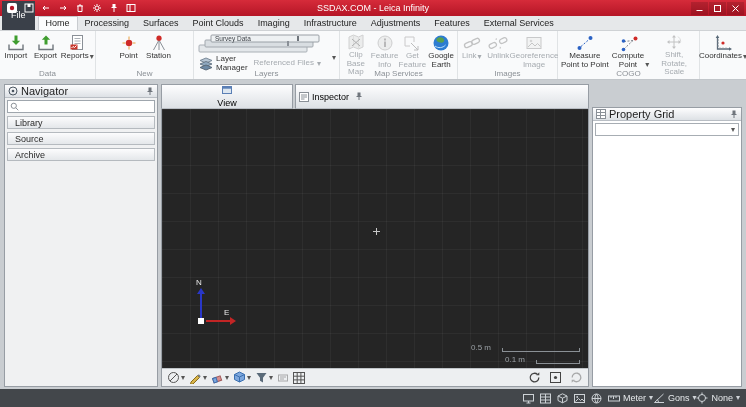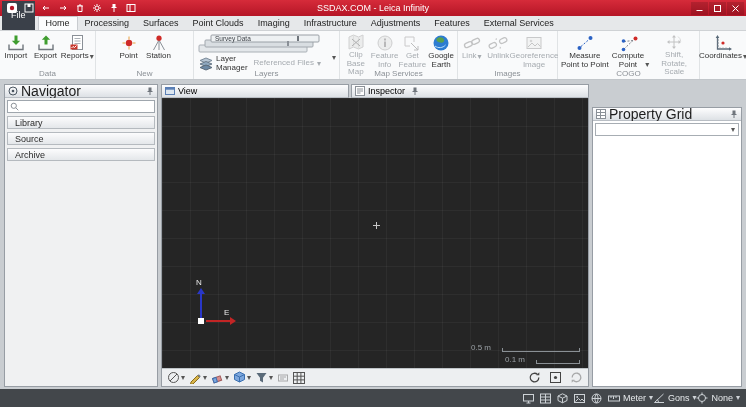--- a/index.html
+++ b/index.html
@@ -45,37 +45,37 @@
   .layers-widget { position:relative; margin:1px 2px 0; }
   .layers-bottom { display:flex; align-items:center; gap:6px; padding:2px 10px 0 4px; }
   .rbtn-h { display:flex; align-items:center; gap:3px; font-size:8px; color:#333; }
   .widget-caret { position:absolute; right:3px; top:23px; }
 
   
   .workspace { position:absolute; top:80px; left:0; right:0; bottom:18px; background:#c9cdd1; }
   .panel { position:absolute; border:1px solid #979da4; background:#eef0f1; display:flex; flex-direction:column; }
   .phdr { height:13px; flex:0 0 13px; background:linear-gradient(#fdfdfe,#dde1e5);
     border-bottom:1px solid #b9bec4; display:flex; align-items:center; gap:3px; padding:0 3px;
-    font-size:14px; color:#1d1d1d; }
+    font-size:11px; color:#1d1d1d; }
   .phdr .spacer { flex:1; }
 
   .nav-panel { left:4px; top:4px; bottom:2px; width:154px; }
   .nav-body { flex:1; padding:2px; background:#f0f1f2; }
   .searchbox { height:13px; background:#fff; border:1px solid #9fa6ad; display:flex; align-items:center;
     padding:0 2px; gap:2px; }
   .searchbox input { flex:1; border:none; outline:none; font-size:9px; background:transparent;
     font-family:"Liberation Sans",sans-serif; }
   .nav-item { height:13px; margin-top:3px; background:linear-gradient(#fcfcfd,#e4e7ea);
     border:1px solid #b5babf; display:flex; align-items:center; padding-left:7px; font-size:9px; color:#2a2a2a; }
 
   .center-panel { left:161px; top:4px; bottom:2px; width:428px; border:none; background:transparent; }
   .center-hdrs { display:flex; gap:2px; flex:0 0 14px; }
   .chdr { border:1px solid #979da4; border-bottom:1px solid #b9bec4; background:linear-gradient(#fdfdfe,#dde1e5);
     display:flex; align-items:center; gap:3px; padding:0 3px; font-size:9px; }
-  .chdr-view { width:188px; }
+  .chdr-view { width:132px;flex-direction:column; }
   .chdr-insp { flex:1; }
   .canvas-wrap { flex:1; border:1px solid #979da4; border-top:none; display:flex; flex-direction:column; }
   .canvas { flex:1; position:relative; background-color:#252525;
     background-image:linear-gradient(rgba(255,255,255,.045) 1px, transparent 1px),
                      linear-gradient(90deg, rgba(255,255,255,.045) 1px, transparent 1px);
     background-size:28px 28px; overflow:hidden; }
   .origin-marker { position:absolute; left:49.6%; top:46%; width:7px; height:7px; }
   .origin-marker .h { position:absolute; top:3px; left:0; width:7px; height:1px; background:#c8c8c8; }
   .origin-marker .v { position:absolute; left:3px; top:0; width:1px; height:7px; background:#c8c8c8; }
 

